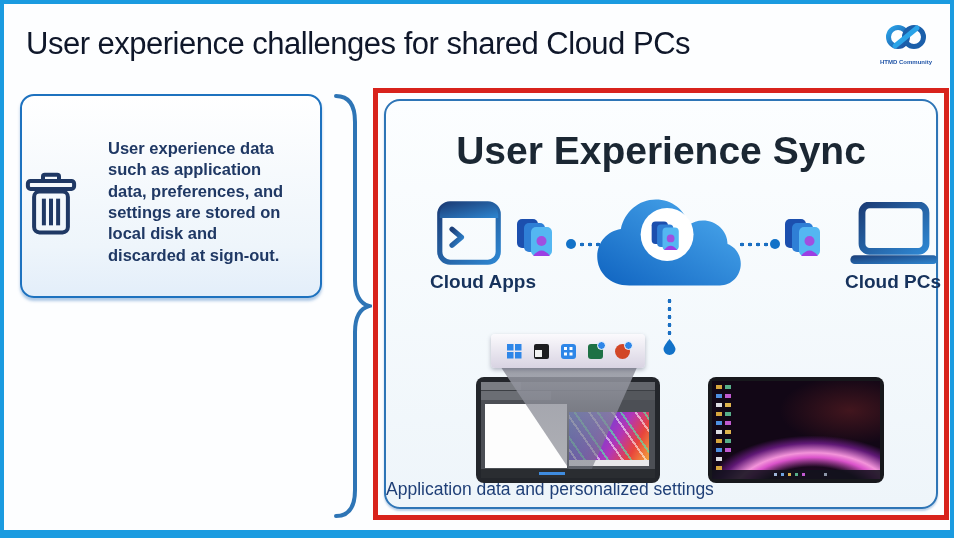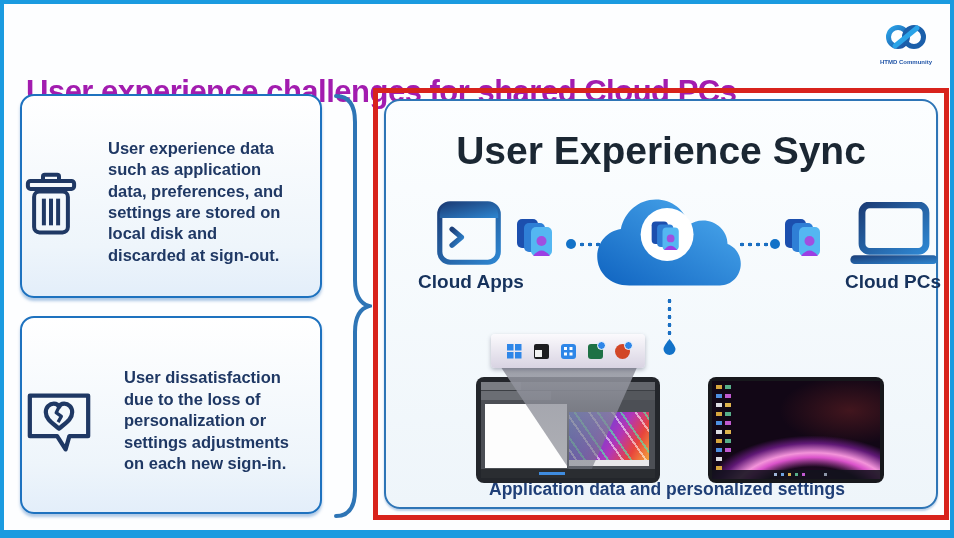--- a/index.html
+++ b/index.html
@@ -4,21 +4,21 @@
 <style>
   * { margin:0; padding:0; box-sizing:border-box; }
   html,body { font-family:"Liberation Sans", sans-serif; background:#cfd3d8; }
   #slide {
     position:relative; width:954px; height:538px; background:#fdfeff;
     border:4px solid #1b9be0; border-bottom-width:8px; overflow:hidden;
   }
   
   .title {
     position:absolute; left:22px; top:22px; width:800px;
-    font-size:31px; font-weight:700; color:#a21caf; letter-spacing:-0.5px;margin-top:48px;
+    font-size:31px; font-weight:400; color:#0f172a; letter-spacing:-0.5px;
   }
   .logo { position:absolute; right:12px; top:18px; width:64px; text-align:center; }
   .logo-caption { font-size:6px; color:#2356a8; font-weight:700; margin-top:1px; }
   
   .card {
     position:absolute; left:16px; width:302px;
     border:2.5px solid #1e72bf; border-radius:14px;
     background:linear-gradient(180deg,#ffffff 0%, #eef5fb 75%, #e3eefa 100%);
     box-shadow:0 3px 3px rgba(30,100,180,.35);
     display:flex; flex-direction:row; align-items:center;
@@ -41,21 +41,21 @@
     position:absolute; left:6px; top:6px; right:6px; bottom:6px;
     border:2.5px solid #2e75b6; border-radius:16px;
     background:linear-gradient(180deg,#fcfeff,#eef5fa);
     box-shadow:0 2px 2px rgba(30,100,180,.3);
   }
   .sync-title {
     position:absolute; top:28px; left:0; right:0; text-align:center;
     font-size:39px; font-weight:700; color:#1b2733;
   }
   .diagram-label { position:absolute; font-size:19px; font-weight:700; color:#16325c; text-align:center; }
-  .label-cloud-apps { left:20px; top:170px; width:130px; }
+  .label-cloud-apps { left:20px; top:170px; width:130px;text-align:right; }
   .label-cloud-pcs  { left:442px; top:170px; width:130px; }
   .icon-terminal { position:absolute; left:50px; top:99px; }
   .icon-laptop   { position:absolute; left:462px; top:101px; }
   .stack { position:absolute; }
   .stack-left  { left:128px; top:113px; }
   .stack-right { left:396px; top:113px; }
   .big-dot {
     position:absolute; width:10px; height:10px; border-radius:50%; background:#1272c8;
   }
   .dot-left  { left:180px; top:138px; }
@@ -147,22 +147,22 @@
     background:repeating-linear-gradient(180deg,#58b08a 0 4px, rgba(0,0,0,0) 4px 9px, #c05ad0 9px 13px, rgba(0,0,0,0) 13px 18px, #e0b44e 18px 22px, rgba(0,0,0,0) 22px 27px);
   }
   .dr-taskbar {
     position:absolute; left:0; right:0; bottom:0; height:9px; background:rgba(18,18,28,.88);
   }
   .dr-taskbar::after {
     content:""; position:absolute; left:62px; top:3px; width:3px; height:3px; background:#9fb6d8;
     box-shadow:7px 0 0 #6fa3e0, 14px 0 0 #d8b04e, 21px 0 0 #58b08a, 28px 0 0 #c05ad0, 50px 0 0 #8d96a8;
   }
   .sync-caption {
-    position:absolute; left:0; right:0; top:378px; text-align:center;
-    font-size:17.5px; font-weight:700; color:#1f3f77;margin-left:12px;
+    position:absolute; left:0; right:0; top:378px; 
+    font-size:17.5px; font-weight:400; color:#1f3f77;
   }
 </style>
 </head>
 <body>
 
 <div id="slide">
 
   <div class="title">User experience challenges for shared Cloud PCs</div>
   <div class="logo">
     <span>
@@ -190,32 +190,20 @@
           <rect x="13" y="22" width="38" height="46" rx="6"></rect>
           <line x1="24" y1="30" x2="24" y2="60"></line>
           <line x1="32" y1="30" x2="32" y2="60"></line>
           <line x1="40" y1="30" x2="40" y2="60"></line>
         </g>
       </svg>
     </span>
     <div class="card-text">User experience data such as application data, preferences, and settings are stored on local disk and discarded at sign-out.</div>
   </div>
 
-  <div class="card card-2">
-    <span class="card-icon">
-      <svg width="74" height="64" viewBox="0 0 78 68">
-        <g fill="none" stroke="#1f3864" stroke-width="4.5" stroke-linejoin="round">
-          <path d="M8 5 h62 v43 h-20 l-4 14 l-9 -14 h-29 z"></path>
-          <path d="M39 40 C32 34 25 30 25 22.5 C25 17 29 13.5 33.5 13.5 C36.4 13.5 38.4 15.2 39 17 C39.6 15.2 41.6 13.5 44.5 13.5 C49 13.5 53 17 53 22.5 C53 30 46 34 39 40 Z"></path>
-          <polyline points="39,17 36,23 41.5,27 38,33" stroke-width="3.5"></polyline>
-        </g>
-      </svg>
-    </span>
-    <div class="card-text">User dissatisfaction due to the loss of personalization or settings adjustments on each new sign-in.</div>
-  </div>
 
   <span class="brace">
     <svg width="42" height="428" viewBox="0 0 42 428">
       <path d="M6 4 Q25 4 25 30 L25 188 Q25 210 39 214 Q25 218 25 240 L25 398 Q25 424 6 424" fill="none" stroke="#2e75b6" stroke-width="4" stroke-linecap="round"></path>
     </svg>
   </span>
 
   <div class="red-panel">
     <div class="sync-panel">
 

